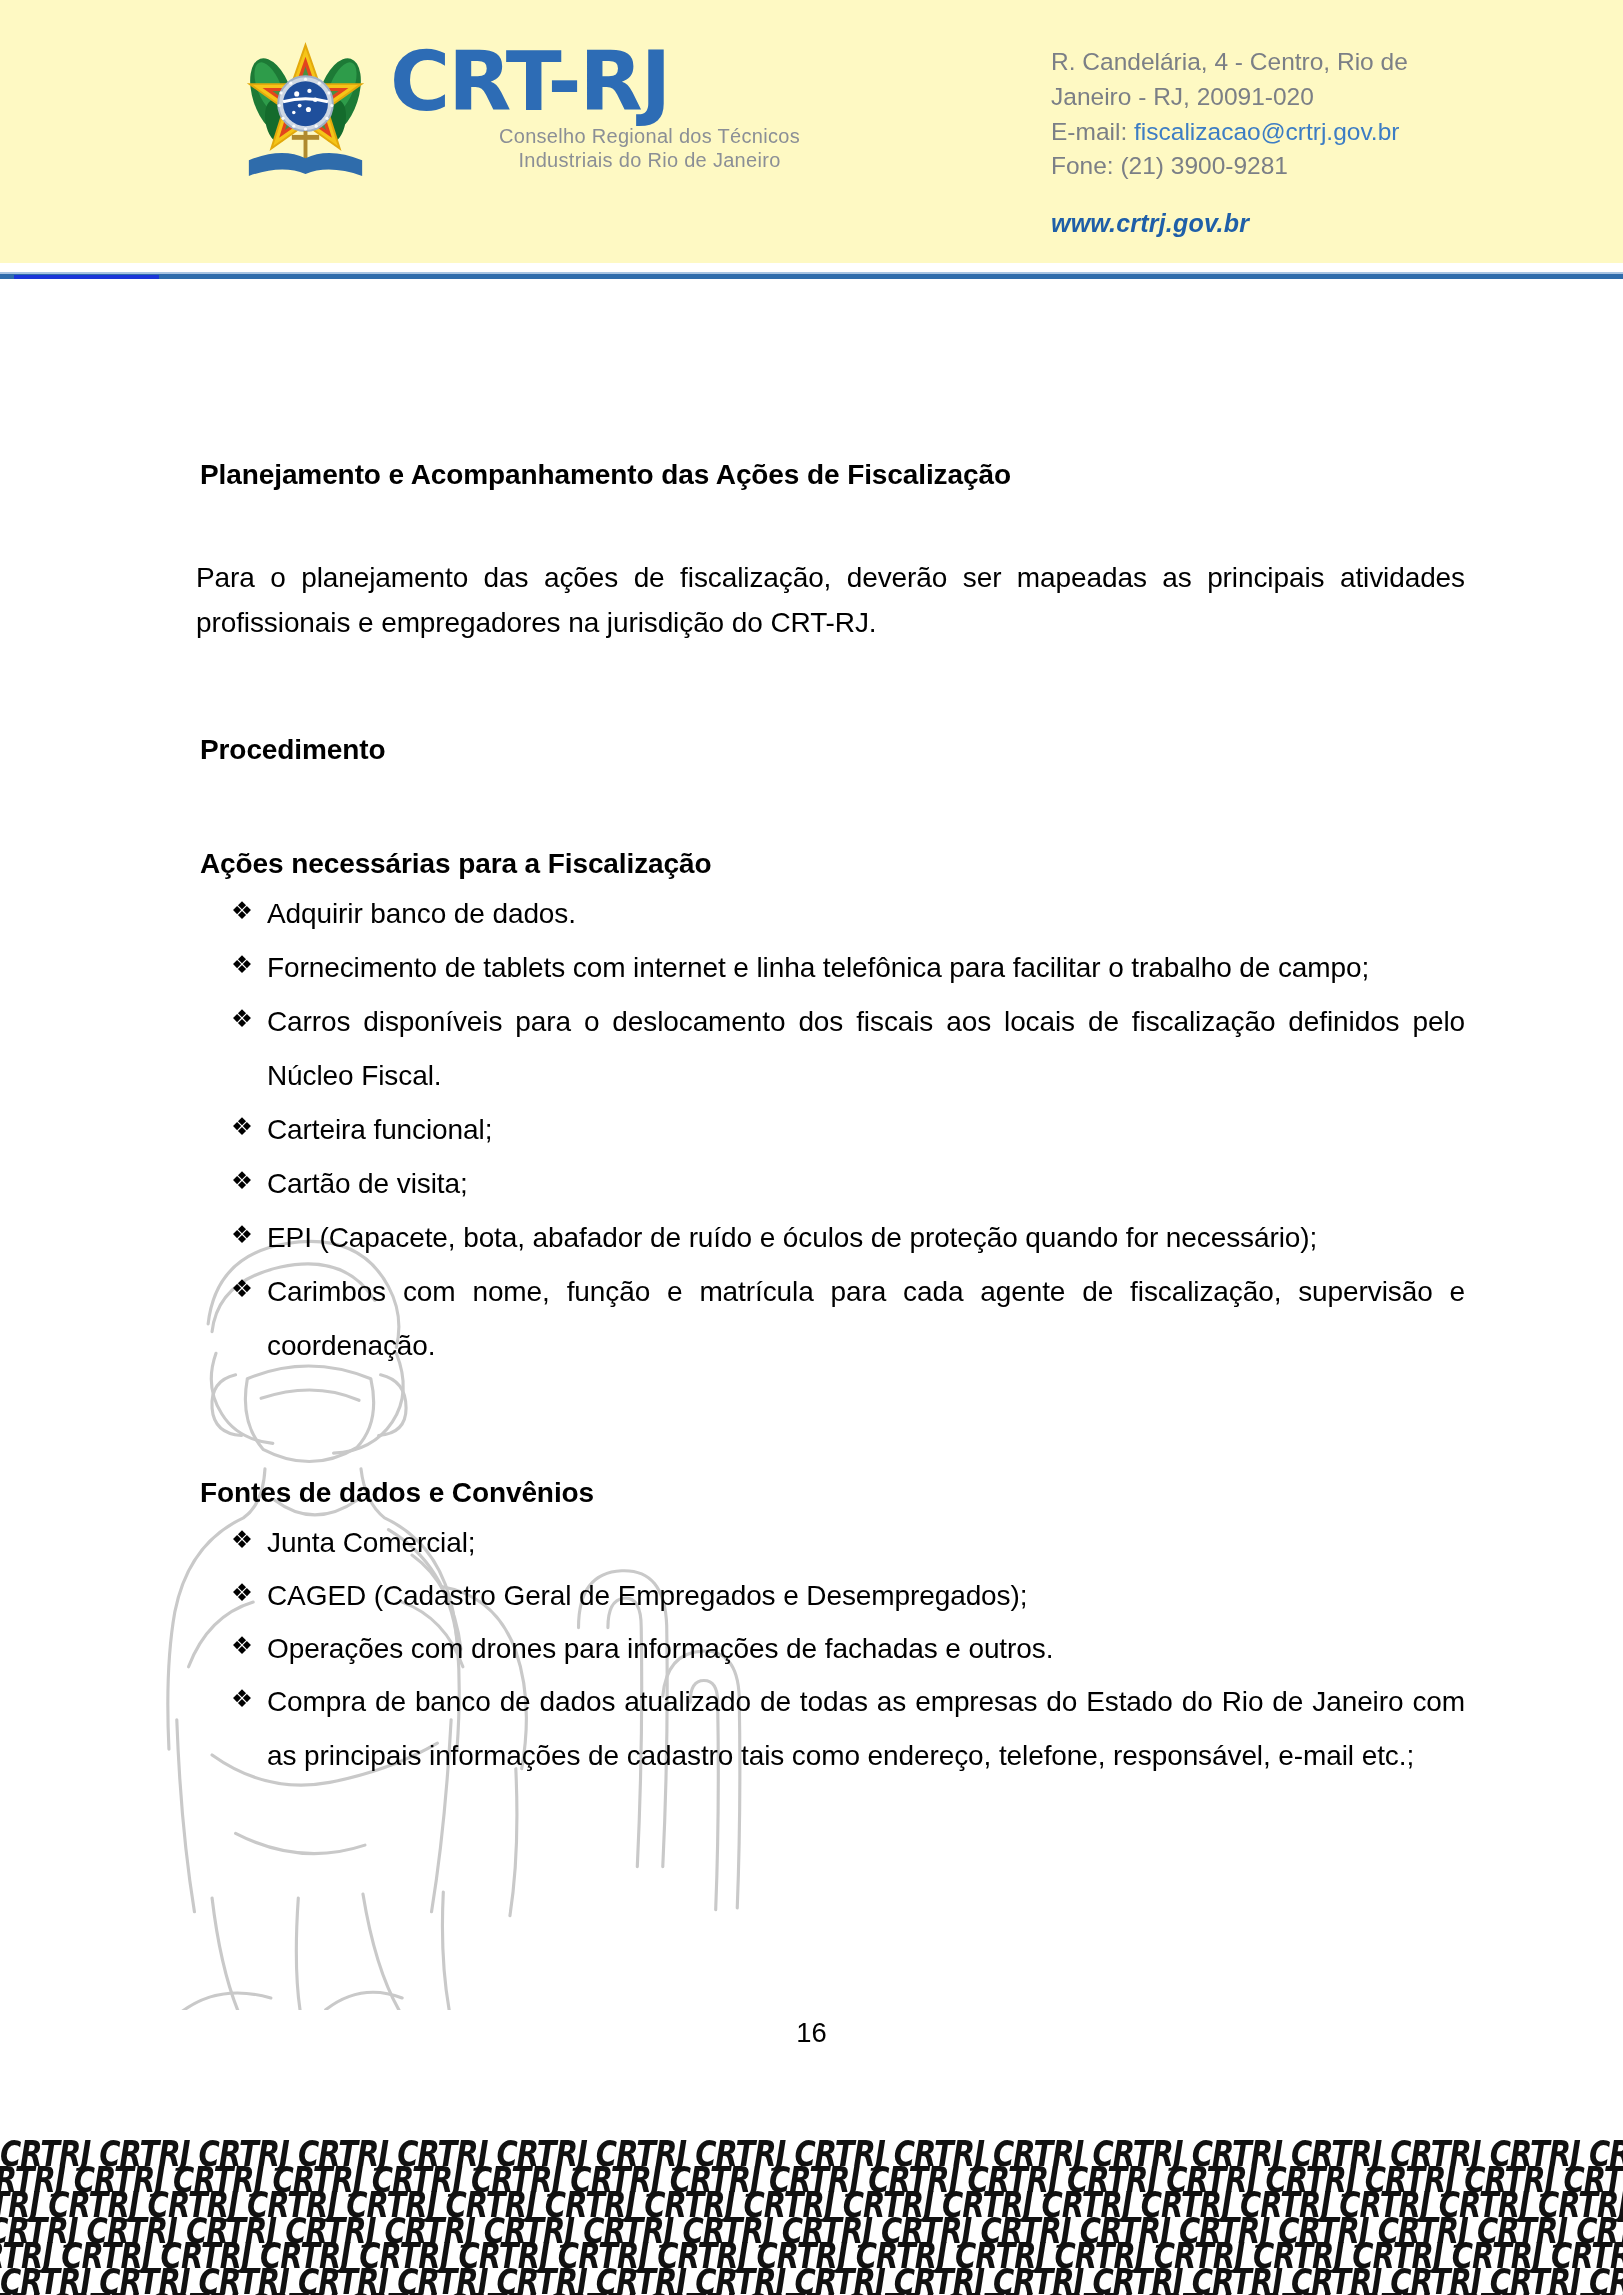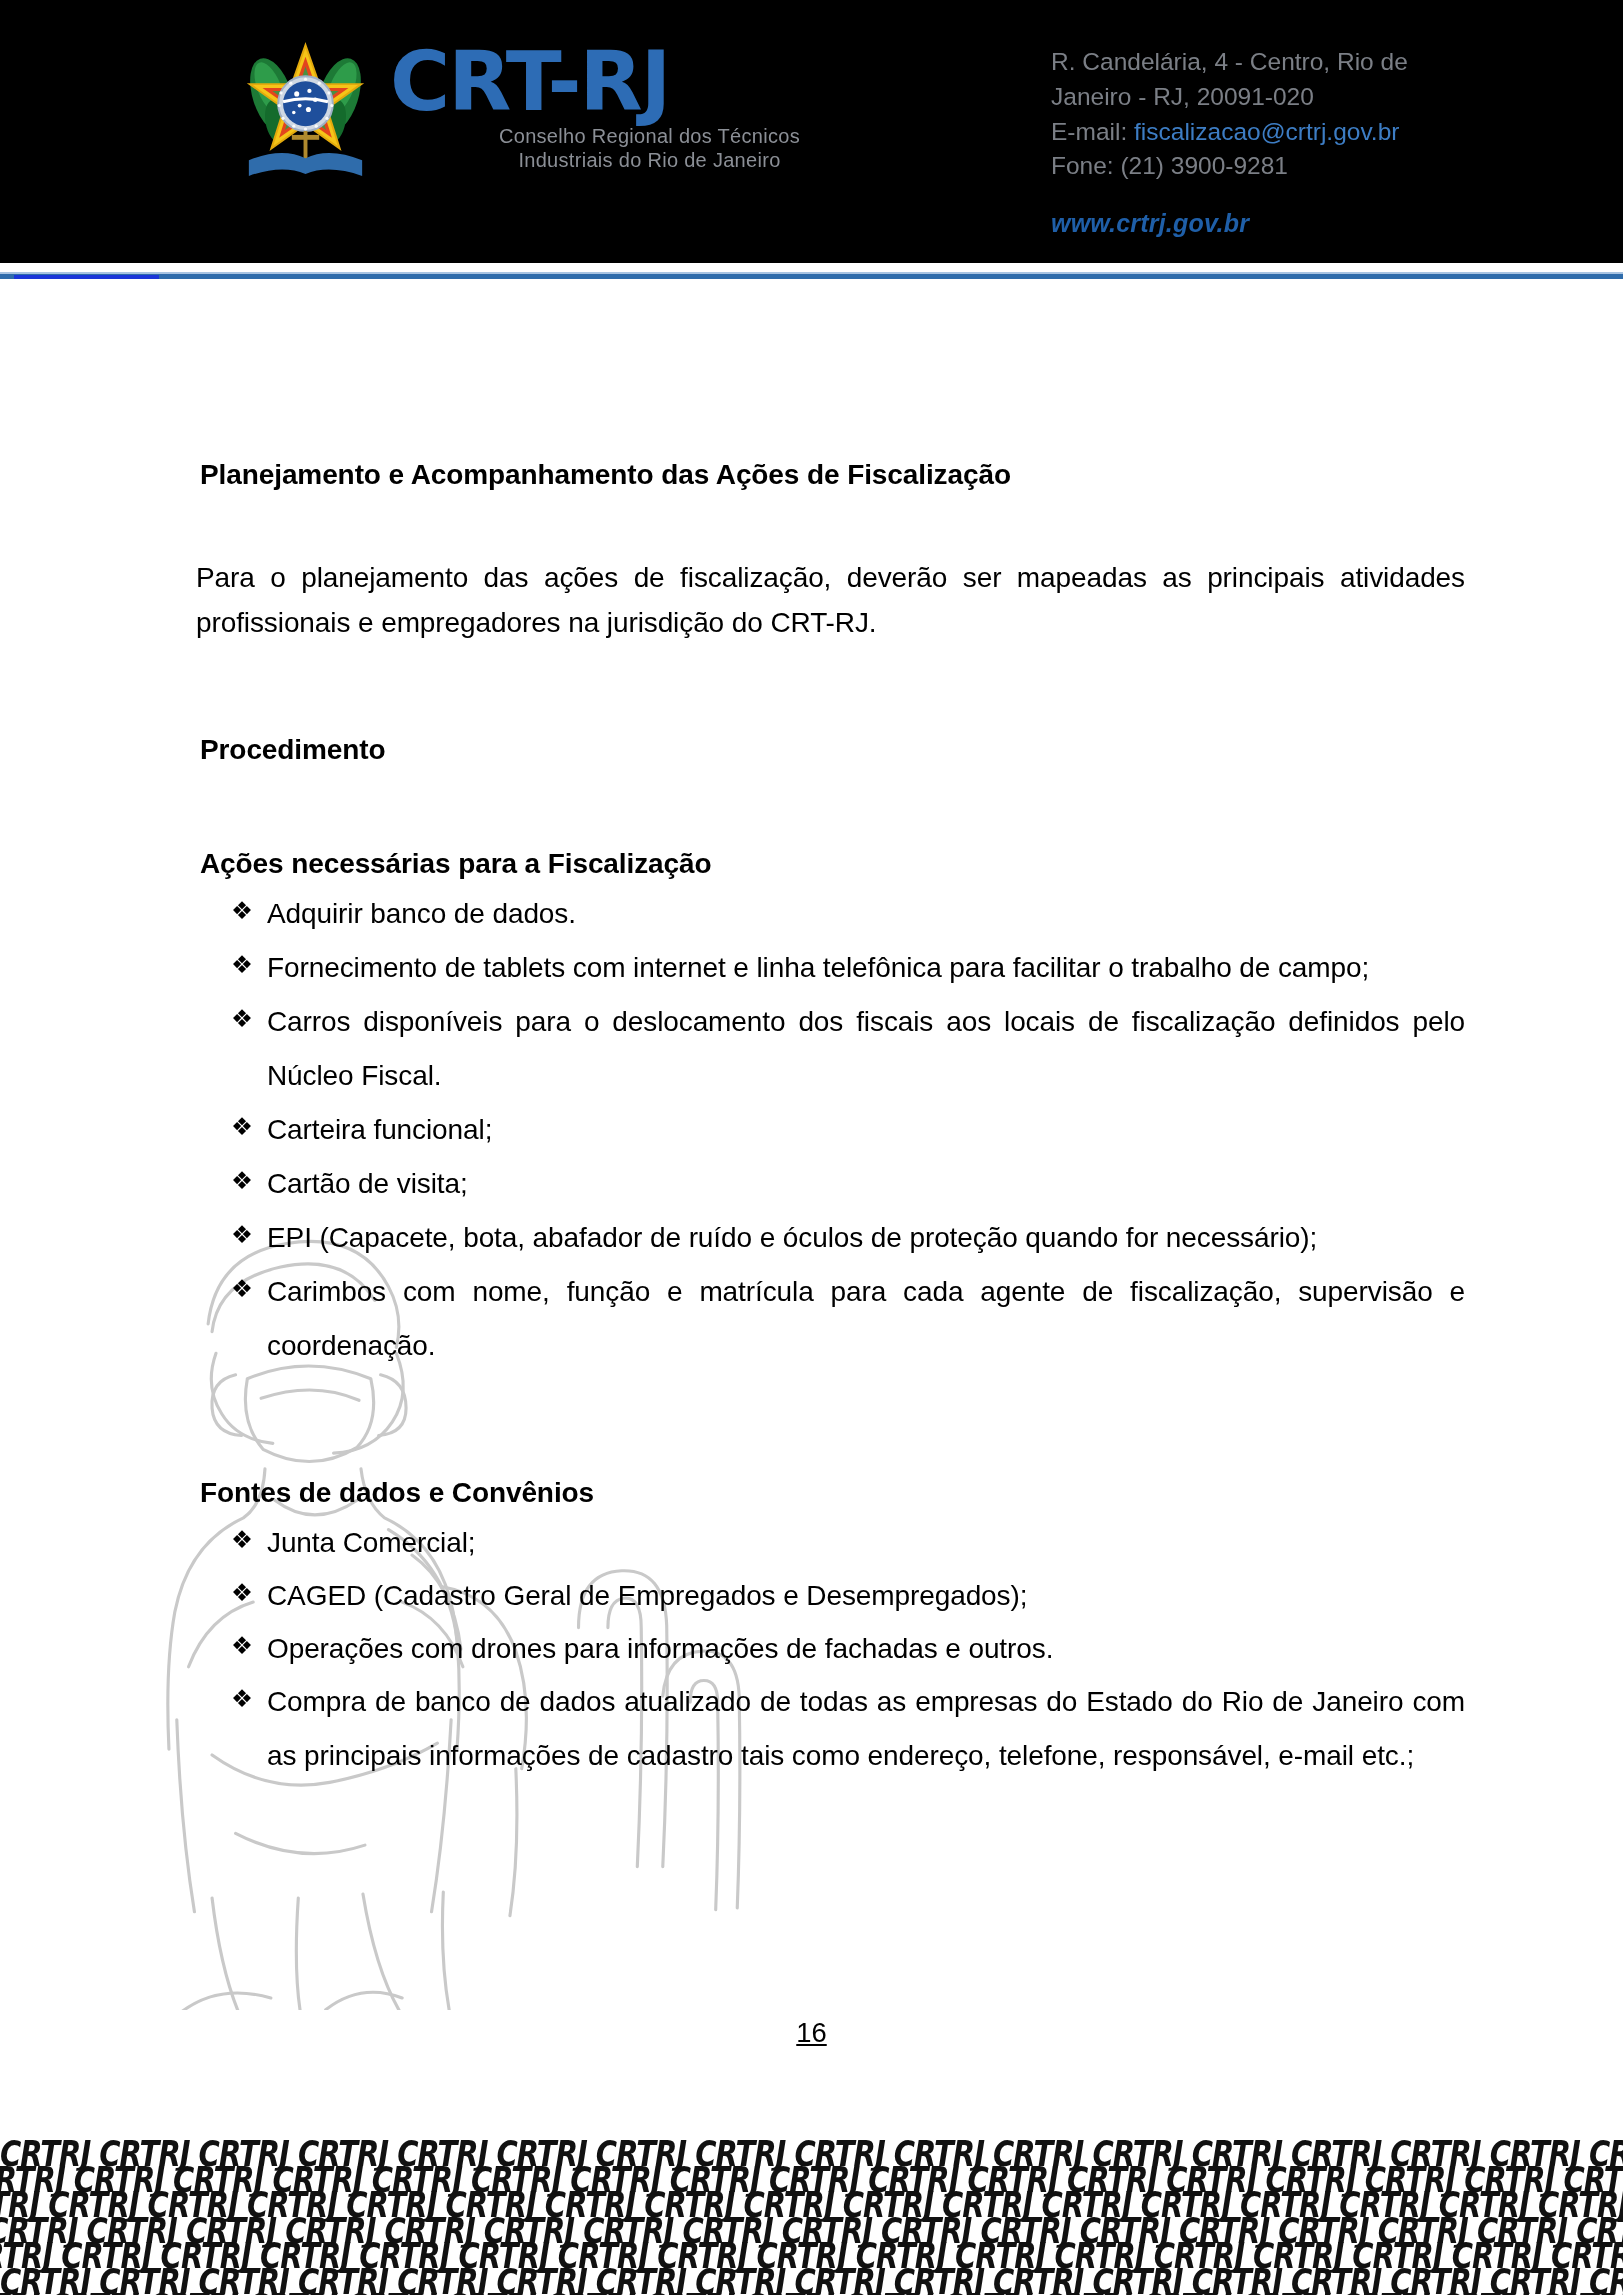--- a/index.html
+++ b/index.html
@@ -17,21 +17,21 @@
     overflow: hidden;
   }
 
   
   .header {
     position: absolute;
     top: 0;
     left: 0;
     width: 1623px;
     height: 263px;
-    background: #000000;
+    background: #fef9c3;
     z-index: 5;
   }
   .header-inner {
     position: absolute;
     left: 0;
     top: 0;
     width: 1623px;
     height: 263px;
   }
 
@@ -197,21 +197,20 @@
   
   .page-number {
     position: absolute;
     left: 0;
     top: 2017px;
     width: 1623px;
     text-align: center;
     font-family: "Liberation Sans", sans-serif;
     font-size: 27.4px;
     color: #000000;
-    text-decoration: underline;
   }
 
   
   .bottom-band {
     position: absolute;
     left: 0;
     top: 2139px;
     width: 1623px;
     height: 157px;
     overflow: hidden;

